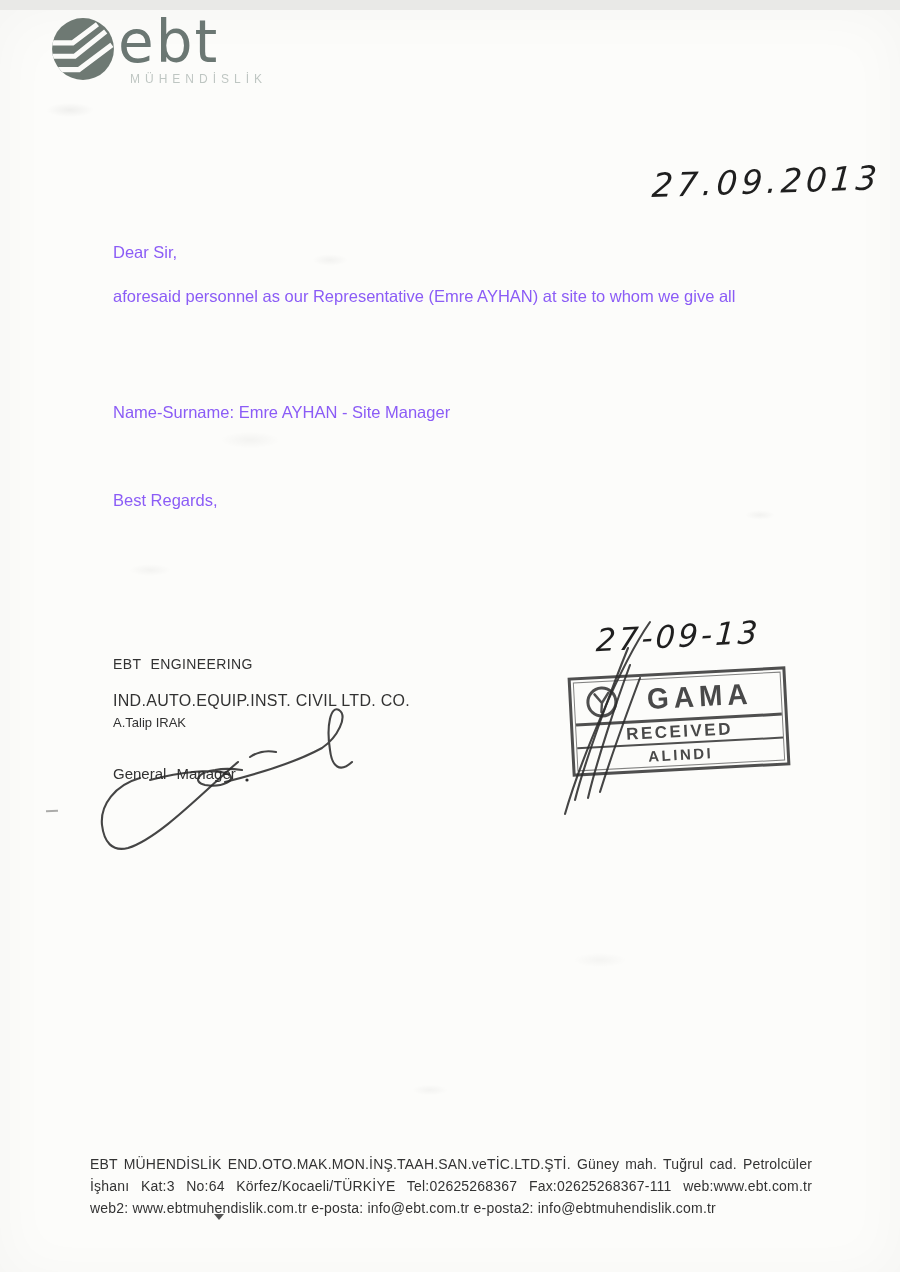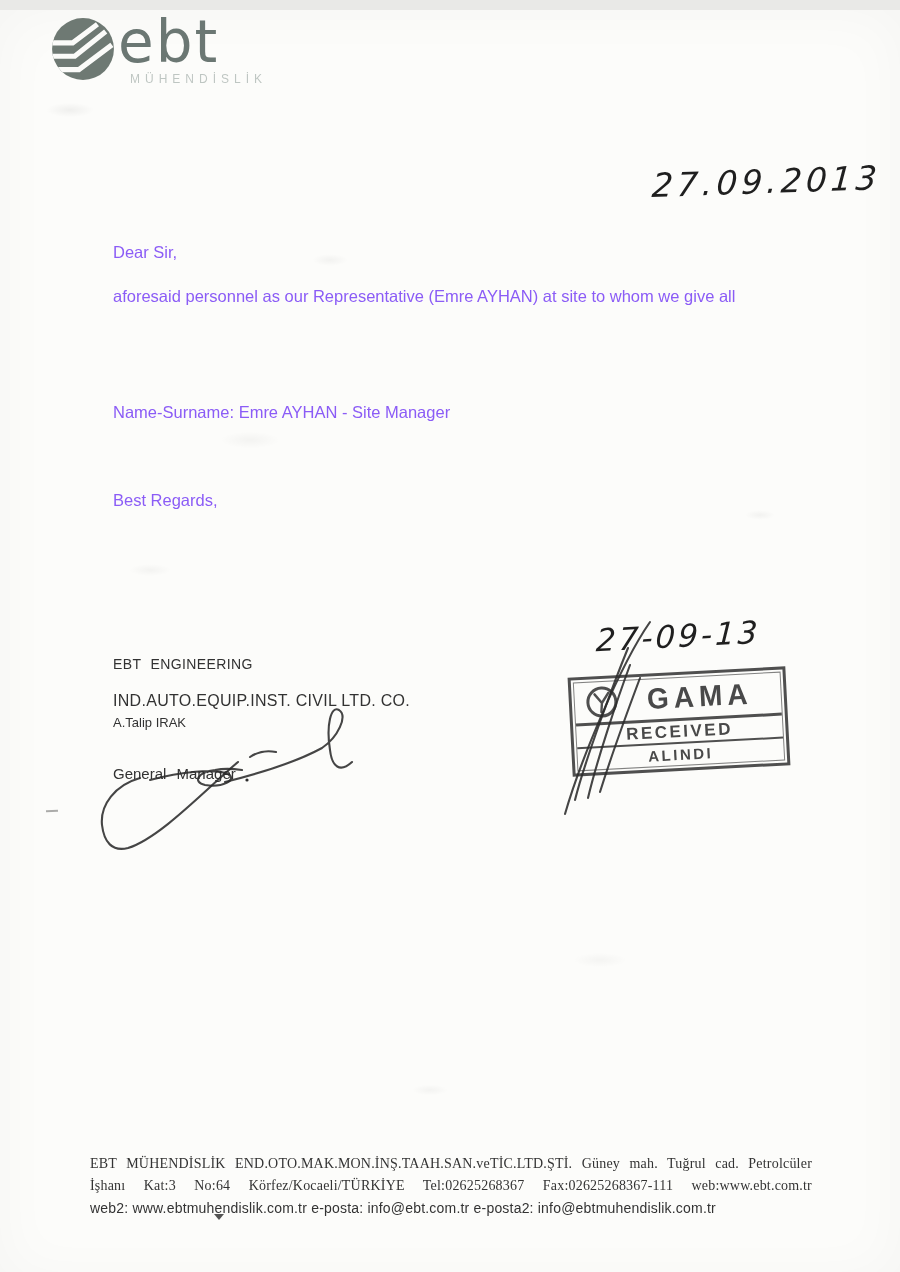--- a/index.html
+++ b/index.html
@@ -107,21 +107,21 @@
   .stamp-row{
     display:flex;align-items:center;justify-content:center;
     font-weight:bold;
   }
   .stamp-received{flex:1;font-size:17px;letter-spacing:2.5px;border-bottom:2.5px solid rgba(48,48,48,.85);}
   .stamp-alindi{flex:1;font-size:15px;letter-spacing:2.5px;}
   .stamp-emblem{margin-left:10px;flex:0 0 auto;}
 
   
   .footer{left:90px;top:1143px;width:722px;font-size:14px;line-height:22px;color:#333;}
-  .footer .just{text-align:justify;text-align-last:justify;font-family:Liberation Serif, serif;}
+  .footer .just{text-align:justify;text-align-last:justify;}
   .footer div{letter-spacing:.2px;}
 
   
   .speck-dash{left:46px;top:800px;width:12px;height:2px;background:rgba(0,0,0,.32);transform:rotate(-3deg);}
   .speck-tri{
     left:214px;top:1204px;width:0;height:0;
     border-left:5px solid transparent;border-right:5px solid transparent;
     border-top:6px solid rgba(40,40,40,.8);
   }
 </style>

